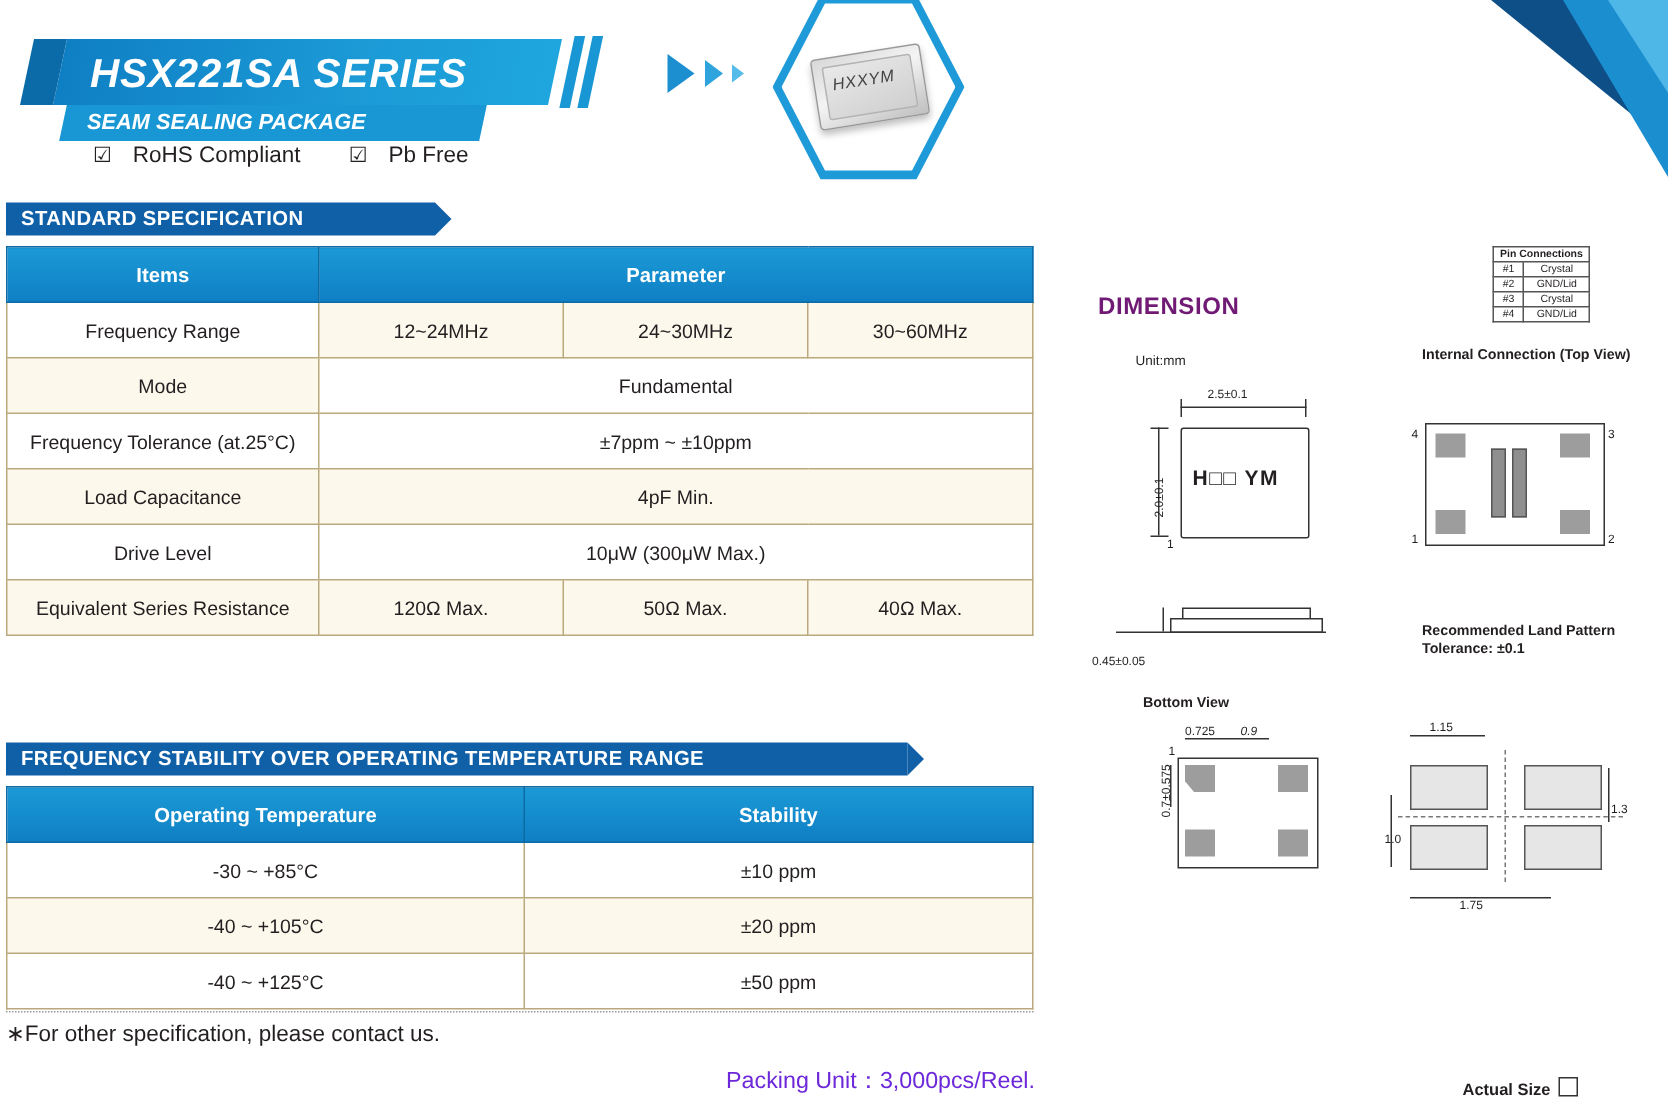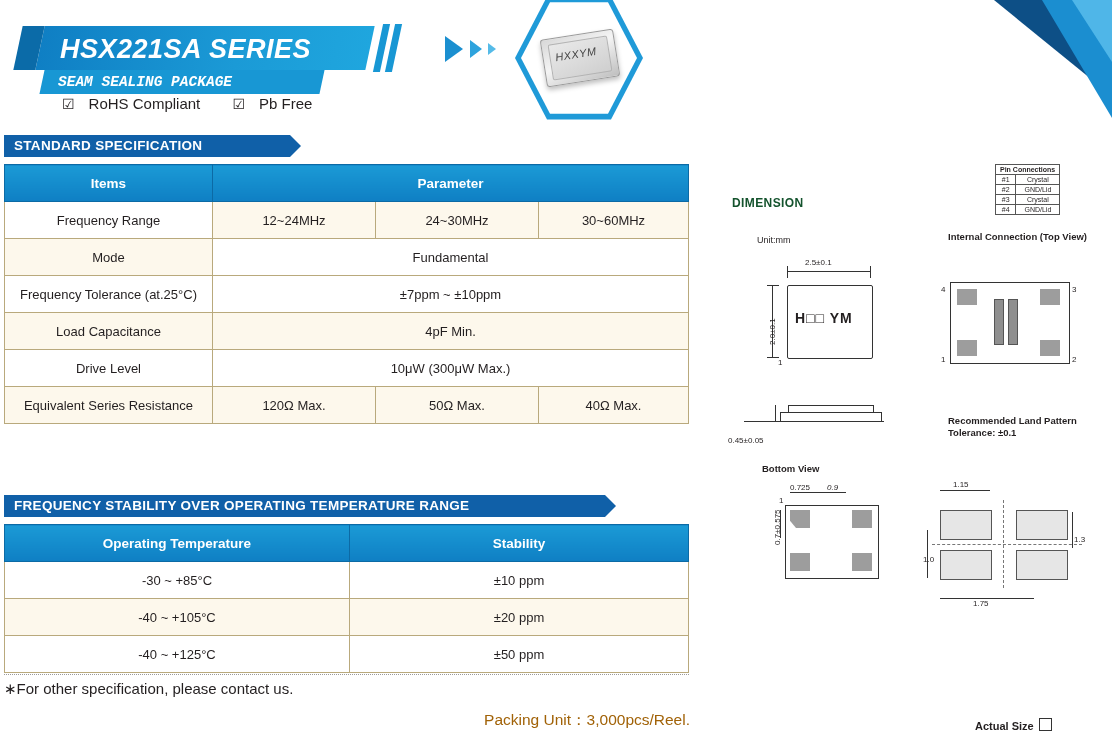--- a/index.html
+++ b/index.html
@@ -22,21 +22,21 @@
     position:absolute;left:60px;top:30px;width:320px;height:38px;
     font-style:italic;font-weight:bold;font-size:27px;color:#ffffff;
     letter-spacing:.5px;line-height:38px;
   }
   .sub-shape{
     position:absolute;left:42px;top:70px;width:280px;height:24px;
     background:#1897d4;transform:skewX(-12deg);
   }
   .sub-text{
     position:absolute;left:58px;top:72px;width:280px;height:20px;
-    font-style:italic;font-weight:bold;font-size:14.5px;color:#ffffff;line-height:20px;font-family:Liberation Mono, monospace;
+    font-style:italic;font-weight:bold;font-size:14.5px;color:#ffffff;line-height:20px;
   }
   .bars{position:absolute;left:378px;top:24px;width:40px;height:48px;}
   .bars i{position:absolute;top:0;width:7px;height:48px;background:#1897d4;transform:skewX(-12deg);display:block;}
   .bars i:nth-child(1){left:0;}
   .bars i:nth-child(2){left:12px;}
   .arrows{position:absolute;left:445px;top:36px;}
   .arrows span{display:inline-block;width:0;height:0;border-style:solid;vertical-align:middle;}
   .arw1{border-width:13px 0 13px 18px;border-color:transparent transparent transparent #1b8fd0;}
   .arw2{border-width:9px 0 9px 12px;border-color:transparent transparent transparent #2ea3dd;margin-left:7px;}
   .arw3{border-width:6px 0 6px 8px;border-color:transparent transparent transparent #55bbe8;margin-left:6px;}
@@ -101,24 +101,24 @@
   .tbl td.white{background:#ffffff;}
   #t1{left:4px;top:164px;width:685px;}
   #t2{left:4px;top:524px;width:685px;}
   .note{
     position:absolute;left:4px;top:680px;font-size:15px;color:#231f20;
   }
   .dotline{
     position:absolute;left:4px;top:674px;width:685px;border-top:1px dotted #9a9a9a;
   }
   .packing{
-    position:absolute;left:300px;top:710px;width:390px;text-align:right;font-size:15.5px;color:#a16207;
-  }
-  
-  .dim-title{position:absolute;left:732px;top:196px;font-size:12px;font-weight:bold;color:#14532d;letter-spacing:.4px;}
+    position:absolute;left:300px;top:710px;width:390px;text-align:right;font-size:15.5px;color:#6d28d9;
+  }
+  
+  .dim-title{position:absolute;left:732px;top:196px;font-size:16px;font-weight:bold;color:#701a75;letter-spacing:.4px;}
   .unit{position:absolute;left:733px;top:235px;font-size:9px;color:#231f20;margin-left:24px;}
   .sec-hd{position:absolute;font-size:9.5px;font-weight:bold;color:#231f20;}
   
   #pintbl{position:absolute;left:995px;top:164px;font-size:7px;border-collapse:collapse;}
   #pintbl th,#pintbl td{border:1px solid #555;padding:1px 4px;text-align:center;background:#fff;}
   #pintbl th{font-weight:bold;}
   
   .tv-box{position:absolute;left:787px;top:285px;width:84px;height:72px;border:1.6px solid #333;border-radius:2px;background:#fff;}
   .tv-mark{position:absolute;left:795px;top:310px;width:70px;font-size:14px;font-weight:bold;letter-spacing:1px;color:#231f20;}
   .dimline{position:absolute;background:#333;}

